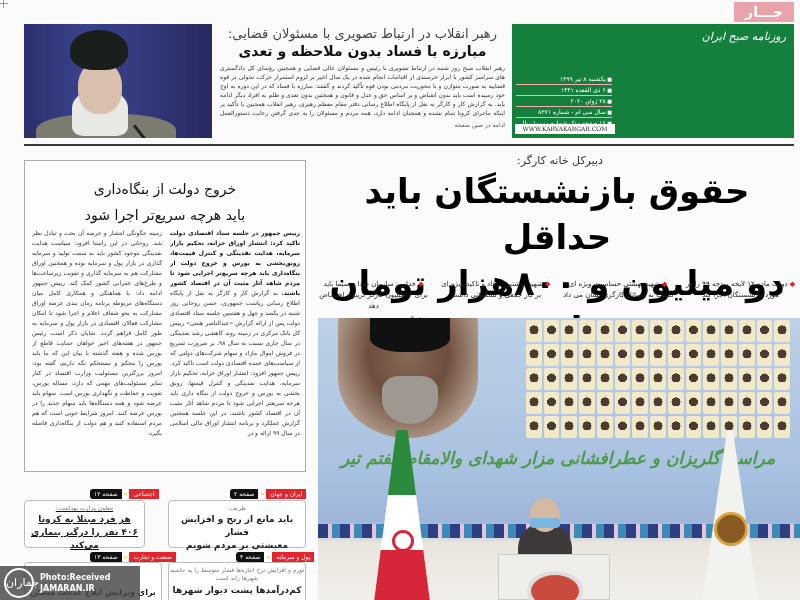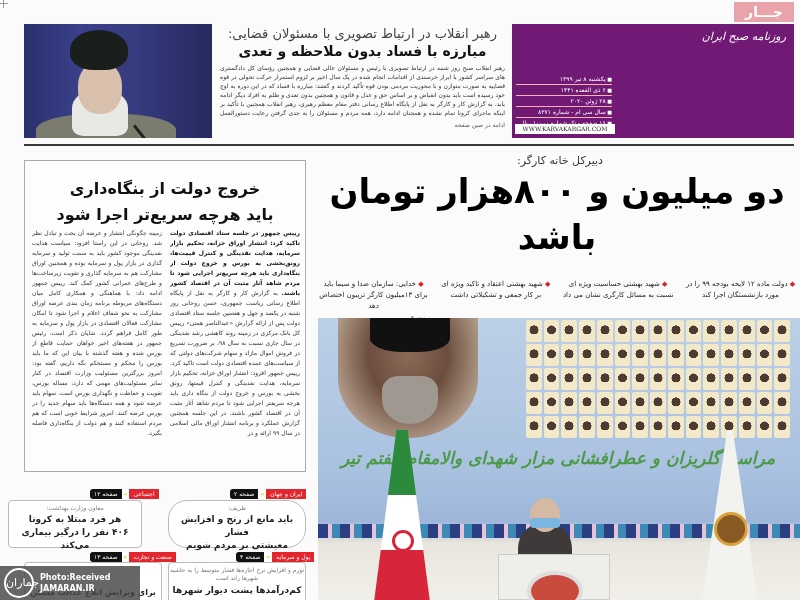--- a/index.html
+++ b/index.html
@@ -3,21 +3,21 @@
 <meta charset="utf-8">
 <style>
   * { box-sizing: border-box; margin: 0; padding: 0; }
   html, body { width: 800px; height: 600px; overflow: hidden; background: #fff; }
   body { font-family: "DejaVu Sans", sans-serif; color: #111; position: relative; direction: rtl; }
 
   .page { position: absolute; left: 0; top: 0; width: 800px; height: 600px; background: #fbfbfb; }
 
   
   .watermark-tag { position: absolute; right: 6px; top: 2px; width: 60px; height: 20px; background: #e8a3ab; color: #fff; font-weight: bold; font-size: 14px; text-align: center; line-height: 20px; }
-  .masthead { position: absolute; left: 512px; top: 24px; width: 282px; height: 114px; background: #701a75; }
+  .masthead { position: absolute; left: 512px; top: 24px; width: 282px; height: 114px; background: #15803d; }
   .masthead .tagline { position: absolute; right: 8px; top: 6px; color: #fff; font-family: "DejaVu Serif", serif; font-style: italic; font-size: 11px; }
   .masthead .logo { position: absolute; right: 6px; top: 22px; color: #fff; font-family: "DejaVu Serif", serif; font-weight: bold; font-style: italic; font-size: 54px; letter-spacing: 2px; line-height: 86px; }
   .masthead .info { position: absolute; left: 4px; top: 50px; width: 96px; direction: rtl; }
   .masthead .info li { list-style: none; font-size: 6px; color: #fff; border-bottom: 1px solid #f6b0b4; padding: 1px 0; line-height: 8px; }
   .masthead .info li::before { content: "■ "; font-size: 5px; }
   .masthead .url { position: absolute; left: 3px; bottom: 4px; width: 100px; height: 10px; background: #fff; color: #222; font-family: "DejaVu Serif", serif; font-size: 6px; text-align: center; line-height: 10px; direction: ltr; }
 
   
   .lead-photo { position: absolute; left: 24px; top: 24px; width: 188px; height: 114px; background: linear-gradient(90deg, #2a2f6c 0%, #3a418a 30%, #343b7e 60%, #27295f 100%); overflow: hidden; }
   .lead-photo .turban { position: absolute; left: 46px; top: 6px; width: 58px; height: 40px; border-radius: 50% 50% 40% 40%; background: #1b1f1b; }
@@ -58,21 +58,21 @@
   .big-photo .speaker .head { position: absolute; left: 12px; top: -26px; width: 30px; height: 34px; background: #d6b9a3; border-radius: 50%; }
   .big-photo .speaker .mask { position: absolute; left: 12px; top: -6px; width: 30px; height: 10px; background: #7bb6e0; border-radius: 4px; }
   .big-photo .podium { position: absolute; left: 180px; top: 236px; width: 112px; height: 46px; background: #eeeeea; border: 1px solid #ccc; }
   .big-photo .podium .seal { position: absolute; left: 28px; top: 16px; width: 56px; height: 40px; border-radius: 50%; background: #c94b3e; border: 4px solid #ddd; }
   .big-photo .pennant { position: absolute; left: 384px; top: 112px; width: 56px; height: 172px; clip-path: polygon(45% 0, 55% 0, 100% 100%, 0 100%); background: #f2f2ee; }
   .big-photo .pennant .logo2 { position: absolute; left: 12px; top: 82px; width: 34px; height: 34px; border-radius: 50%; background: #8a5a24; border: 3px solid #d8a23a; }
 
   
   .side-box { position: absolute; left: 24px; top: 160px; width: 282px; height: 312px; border: 1px solid #aaa; background: #fdfdfd; }
   .side-tag { position: absolute; left: 60px; top: 155px; width: 212px; height: 15px; background: #e3262d; color: #fff; font-size: 9px; font-weight: bold; text-align: center; line-height: 15px; border-radius: 2px; }
-  .side-headline { position: absolute; left: 30px; top: 176px; width: 270px; text-align: center; font-size: 16px; font-weight: bold; line-height: 26px; }
+  .side-headline { position: absolute; left: 30px; top: 176px; width: 270px; text-align: center; font-size: 14px; font-weight: normal; line-height: 26px; }
   .side-cols { position: absolute; left: 32px; top: 228px; width: 268px; height: 242px; display: flex; flex-direction: row; gap: 8px; }
   .side-col { flex: 1; font-size: 6px; line-height: 10px; text-align: justify; color: #333; overflow: hidden; }
   .side-col .lead { font-weight: bold; color: #111; }
 
   
   .teaser { position: absolute; background: #fff; border: 1px solid #bbb; border-radius: 4px; text-align: center; }
   .teaser .kick { font-size: 6px; color: #777; margin-top: 8px; }
   .teaser .title { font-size: 10px; font-weight: bold; line-height: 15px; color: #222; margin-top: 2px; }
   .teaser-label { position: absolute; height: 10px; display: flex; flex-direction: row; font-size: 6px; line-height: 10px; color: #fff; }
   .teaser-label .sec { background: #e3262d; padding: 0 4px; }
@@ -121,20 +121,21 @@
       <div>مبارزه با فساد بدون ملاحظه و تعدی</div>
     </div>
     <div class="body" style="height:56px;overflow:hidden;">رهبر انقلاب صبح روز شنبه در ارتباط تصویری با رئیس و مسئولان عالی قضایی و همچنین رؤسای کل دادگستری های سراسر کشور با ابراز خرسندی از اقدامات انجام شده در یک سال اخیر بر لزوم استمرار حرکت تحولی در قوه قضاییه به صورت متوازن و با محوریت مردمی بودن قوه تأکید کردند و گفتند: مبارزه با فساد که در این دوره به اوج خود رسیده است باید بدون انقباض و بر اساس حق و عدل و قانون و همچنین بدون تعدی و ظلم به افراد دیگر ادامه یابد. به گزارش کار و کارگر به نقل از پایگاه اطلاع رسانی دفتر مقام معظم رهبری، رهبر انقلاب همچنین با تأکید بر اینکه ماجرای کرونا تمام نشده و همچنان ادامه دارد، همه مردم و مسئولان را به جدی گرفتن رعایت دستورالعمل های بهداشتی و جلوگیری از شیوع مجدد ویروس کرونا فراخواندند.</div>
     <div class="continue">ادامه در صین صفحه</div>
   </div>
 
   <div class="rule" style="left:24px; top:144px; width:770px;"></div>
 
   <div class="main-kicker">دبیرکل خانه کارگر:</div>
   <div class="main-headline">
+    <div>حقوق بازنشستگان باید حداقل</div>
     <div>دو میلیون و ۸۰۰هزار تومان باشد</div>
   </div>
 
   <div class="bullets">
     <div class="bullet">
       <span class="mark">◆</span>
       <span>دولت ماده ۱۲ لایحه بودجه ۹۹ را در مورد بازنشستگان اجرا کند</span>
     </div>
     <div class="bullet">
       <span class="mark">◆</span>
@@ -263,32 +264,32 @@
     <div class="side-col">
       <span>زمینه چگونگی انتشار و عرضه آن بحث و تبادل نظر شد. روحانی در این راستا افزود: سیاست هدایت نقدینگی موجود کشور باید به سمت تولید و سرمایه گذاری در بازار پول و سرمایه بوده و همچنین اوراق مشارکت هم به سرمایه گذاری و تقویت زیرساخت‌ها و طرح‌های عمرانی کشور کمک کند. رییس جمهور ادامه داد: با هماهنگی و همکاری کامل میان دستگاه‌های مربوطه برنامه زمان بندی عرضه اوراق مشارکت به نحو شفاف اعلام و اجرا شود تا امکان مشارکت فعالان اقتصادی در بازار پول و سرمایه به طور کامل فراهم گردد. شایان ذکر است، رئیس جمهور در هفته‌های اخیر خواهان حمایت قاطع از بورس شده و هفته گذشته با بیان این که ما باید بورس را محکم و مستحکم نگه داریم، گفته بود: امروز بزرگترین مسئولیت وزارت اقتصاد در کنار سایر مسئولیت‌های مهمی که دارد، مساله بورس، تقویت و حفاظت و نگهداری بورس است. سهام باید عرضه شود و همه دستگاه‌ها باید سهام جدید را در بورس عرضه کنند. امروز شرایط خوبی است که هم مردم استفاده کنند و هم دولت از بنگاه‌داری فاصله بگیرد.</span>
     </div>
   </div>
 
   <div class="teaser-label" style="left:230px; top:489px;">
     <span class="sec">ایران و جهان</span>
     <span class="chev">«</span>
     <span class="pg">صفحه ۲</span>
   </div>
-  <div class="teaser" style="left:168px; top:500px; width:138px; height:48px;border-radius:19px;">
+  <div class="teaser" style="left:168px; top:500px; width:138px; height:48px;">
     <div class="kick" style="margin-top:3px;">ظریف:</div>
     <div class="title" style="font-size:9px;line-height:13px;">باید مانع از رنج و افزایش فشار</div>
     <div class="title" style="font-size:9px;line-height:13px;margin-top:0;">معیشتی بر مردم شویم</div>
   </div>
 
   <div class="teaser-label" style="left:90px; top:489px;">
     <span class="sec">اجتماعی</span>
     <span class="chev">«</span>
     <span class="pg">صفحه ۱۲</span>
   </div>
-  <div class="teaser" style="left:8px; top:500px; width:134px; height:48px;">
+  <div class="teaser" style="left:24px; top:500px; width:121px; height:48px;text-decoration:underline;">
     <div class="kick" style="margin-top:3px;">معاون وزارت بهداشت:</div>
     <div class="title" style="font-size:9px;line-height:13px;">هر فرد مبتلا به کرونا</div>
     <div class="title" style="font-size:9px;line-height:13px;margin-top:0;">۴۰۶ نفر را درگیر بیماری می‌کند</div>
   </div>
 
   <div class="teaser-label" style="left:236px; top:552px;">
     <span class="sec">پول و سرمایه</span>
     <span class="chev">«</span>
     <span class="pg">صفحه ۴</span>
   </div>

